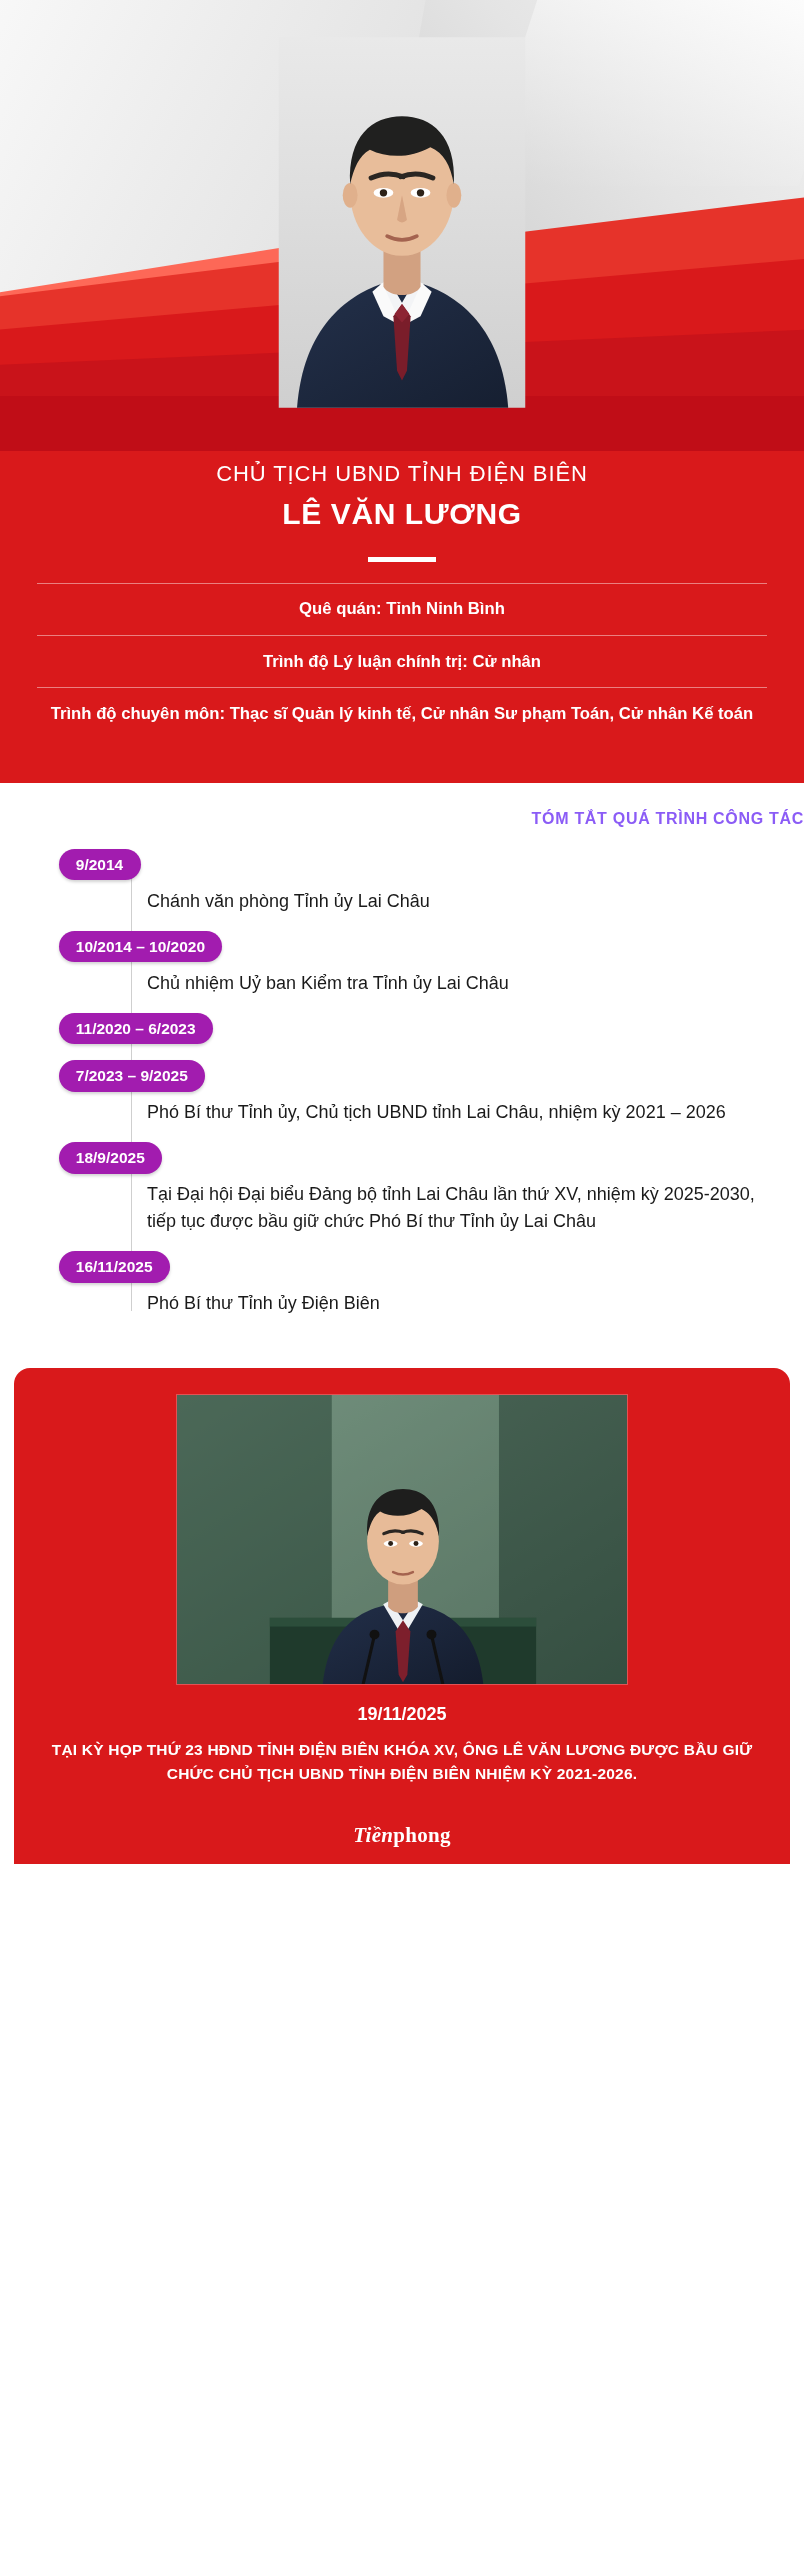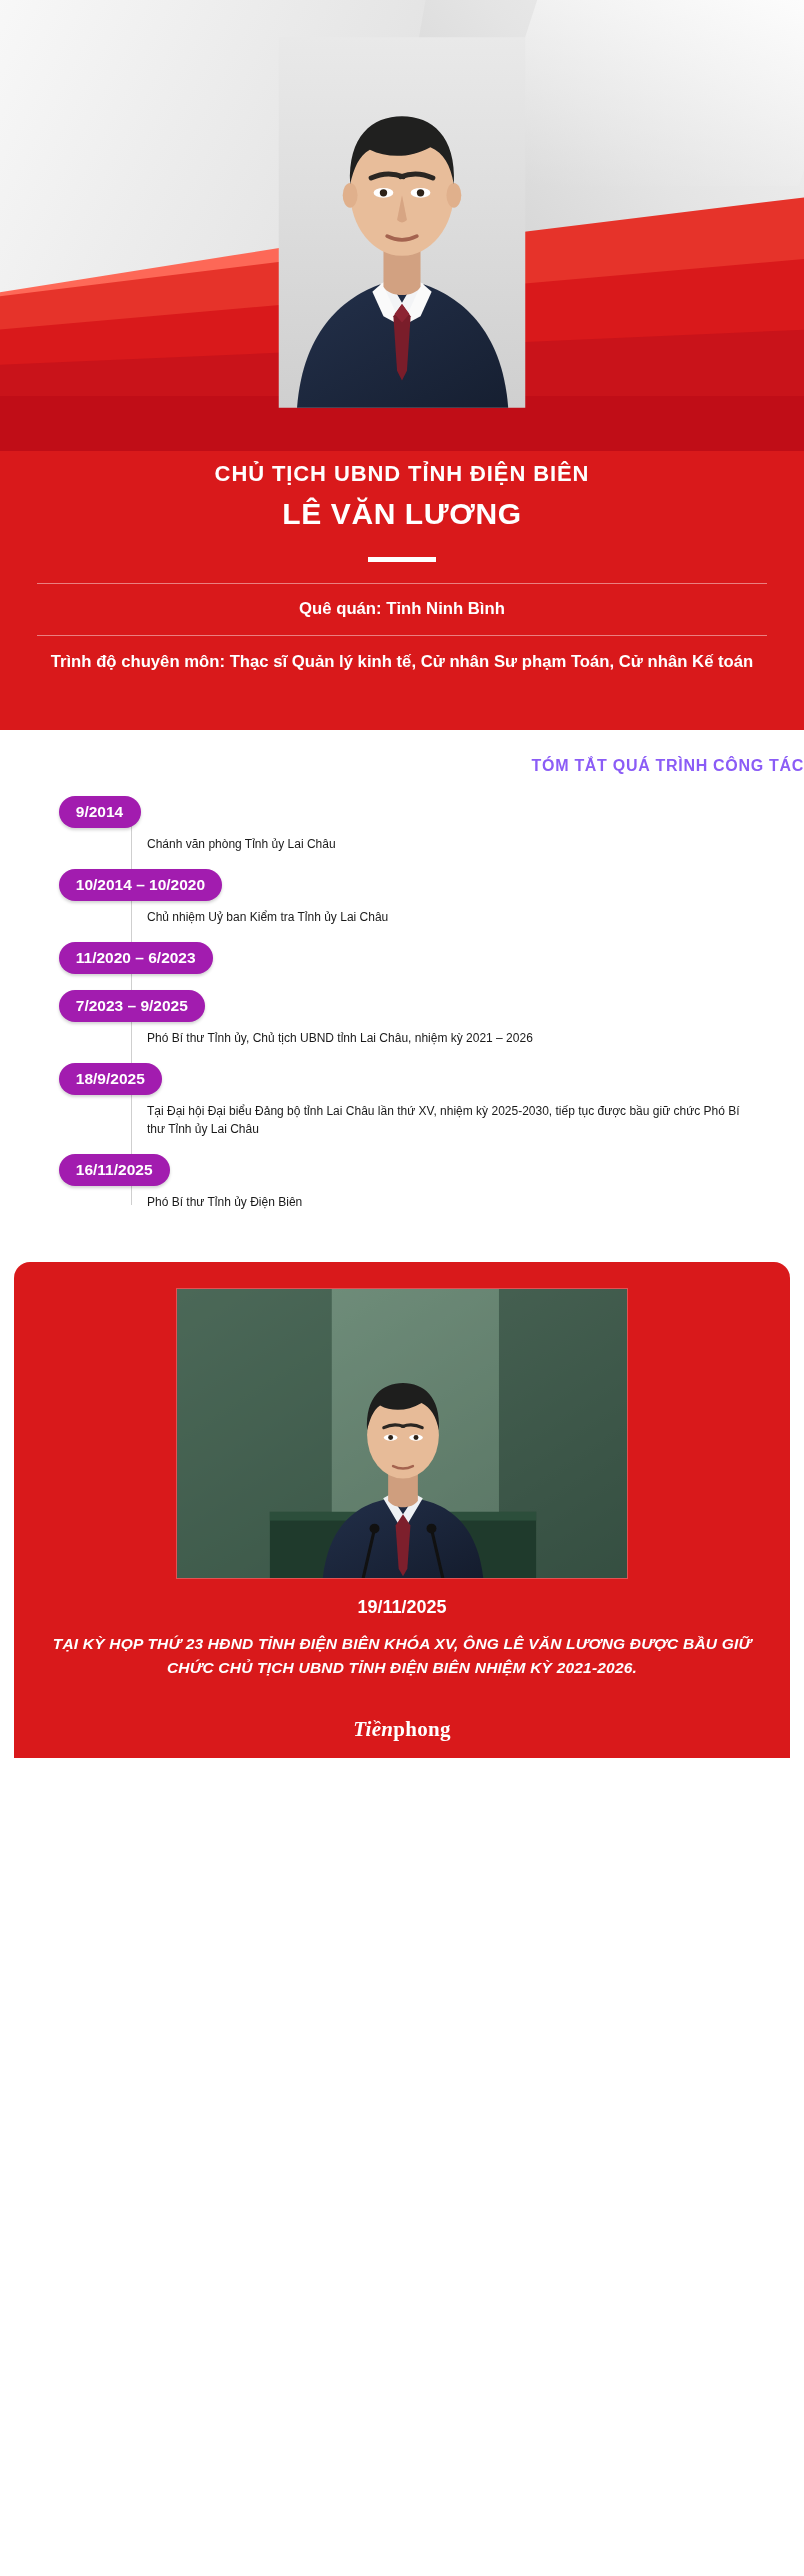--- a/index.html
+++ b/index.html
@@ -95,21 +95,21 @@
   .profile {
     background: #d9191b;
     padding: 8.7px 37px 43px 37px;
     text-align: center;
     color: #ffffff;
     position: relative;
     margin-top: -0.6px;
   }
   .profile h2 {
     font-size: 22px;
-    font-weight: bold;
+    font-weight: normal;
     letter-spacing: 0.9px;
     line-height: 1.3;
     text-transform: uppercase;
     text-align: center;
   }
   .profile h1 {
     font-size: 30px;
     font-weight: bold;
     letter-spacing: 0.6px;
     margin-top: 8.7px;
@@ -168,21 +168,21 @@
     font-weight: bold;
     border-radius: 16px;
     padding: 6.8px 17.3px;
     margin-left: 10.5px;
     white-space: nowrap;
     box-shadow: 0 1.9px 3.1px rgba(0,0,0,0.18);
     position: relative;
     z-index: 2;
   }
   .tl-body {
-    font-size: 12px;
+    font-size: 18px;
     line-height: 1.5;
     color: #1a1a1a;
     padding-left: 99px;
     padding-right: 6.2px;
     padding-top: 7.4px;
   }
 
   
   .footer-card {
     margin: 16px 13.6px 0 13.6px;
@@ -205,21 +205,20 @@
     font-size: 18px;
     font-weight: bold;
     margin-bottom: 13.6px;
   }
   .footer-caption {
     font-size: 15.5px;
     font-weight: bold;
     line-height: 1.55;
     text-transform: uppercase;
     letter-spacing: 0.2px;
-    font-style: italic;
   }
   .logo-bar {
     background: #d9191b;
     padding: 18.6px 0 16px 0;
     text-align: center;
     margin: 0 13.6px;
   }
   .logo {
     display: inline-block;
     color: #ffffff;
@@ -293,20 +292,21 @@
         <path d="M176 322 q24 12 48 0" stroke="#a4634f" stroke-width="6" fill="none" stroke-linecap="round"></path>
       </svg>
     </div>
   </div>
 
   <div class="profile">
     <h2>CHỦ TỊCH UBND TỈNH ĐIỆN BIÊN</h2>
     <h1>LÊ VĂN LƯƠNG</h1>
     <div class="divider-short"></div>
     <div class="fact">Quê quán: Tỉnh Ninh Bình</div>
+    <div class="fact">Trình độ Lý luận chính trị: Cử nhân</div>
     <div class="fact">Trình độ chuyên môn: Thạc sĩ Quản lý kinh tế, Cử nhân Sư phạm Toán, Cử nhân Kế toán</div>
   </div>
 
   <div class="timeline-section">
     <div class="timeline-title">TÓM TẮT QUÁ TRÌNH CÔNG TÁC</div>
     <div class="timeline">
 
       <div class="tl-item">
         <div class="tl-badge">9/2014</div>
         <div class="tl-body">Chánh văn phòng Tỉnh ủy Lai Châu</div>

